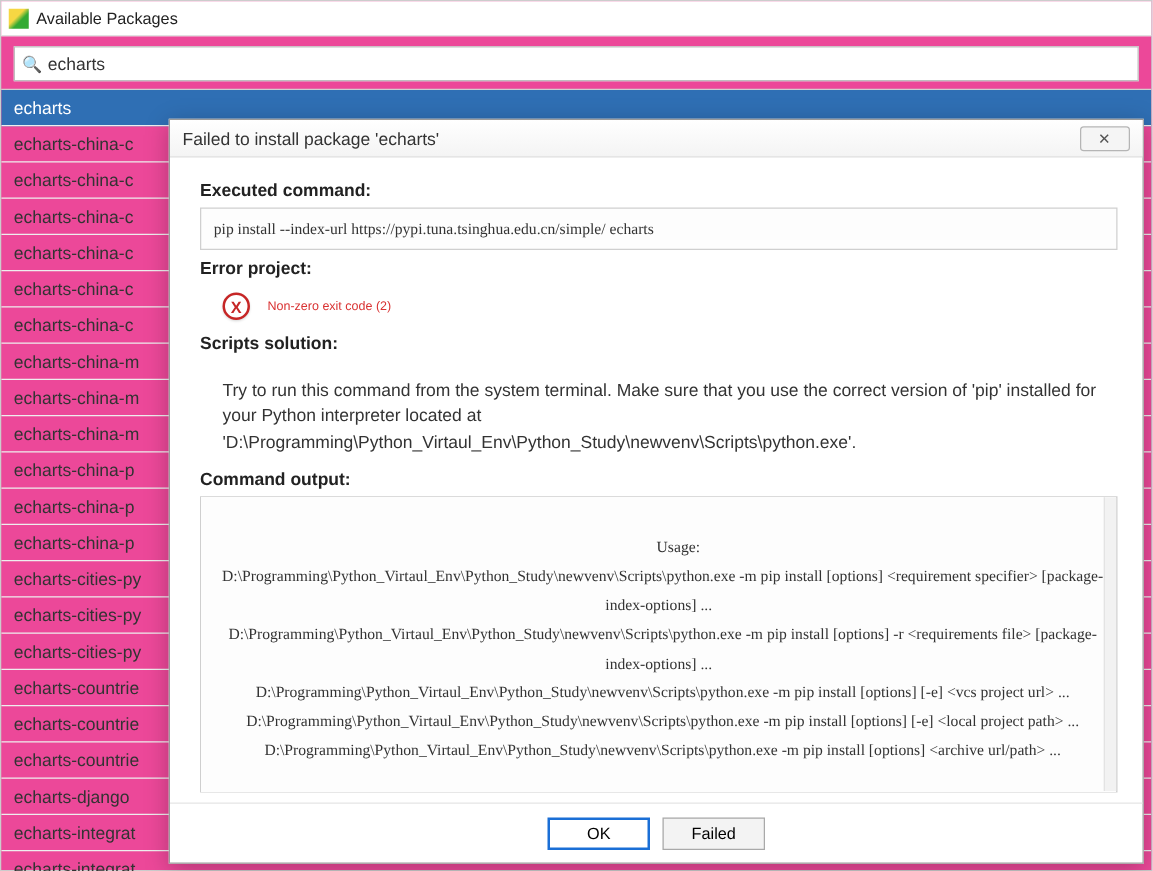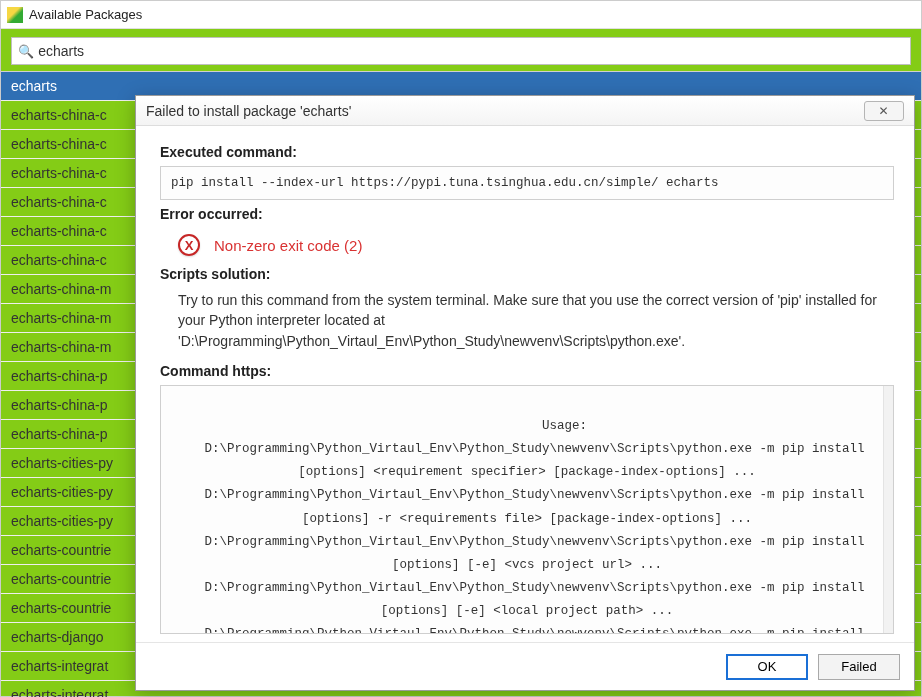--- a/index.html
+++ b/index.html
@@ -6,21 +6,21 @@
   body {
     font-family: "Segoe UI", Tahoma, sans-serif;
     font-size: 13px;
     background: #f0f0f0;
     width: 922px;
     height: 697px;
     overflow: hidden;
     position: relative;
   }
   .main-window {
-    background: #84cc16;
+    background: #ec4899;
     width: 922px;
     height: 697px;
     border: 1px solid #ccc;
     position: relative;
   }
   .titlebar {
     height: 28px;
     display: flex;
     align-items: center;
     padding: 0 6px;
@@ -110,21 +110,21 @@
   }
   .section-label {
     font-size: 14px;
     color: #222;
     margin: 6px 0 6px 0;
     font-weight: bold;
   }
   .cmd-box, .output-box {
     border: 1px solid #cfcfcf;
     background: #fdfdfd;
-    font-family: Liberation Mono, monospace;
+    font-family: Liberation Serif, serif;
     font-size: 12.5px;
     color: #333;
     padding: 6px 10px;
     white-space: pre-wrap;
     word-break: break-word;
   }
   .cmd-box { line-height: 1.6; }
   .error-row {
     display:flex; align-items:center;
     padding: 6px 0 4px 18px;
@@ -132,47 +132,48 @@
   .err-icon {
     width: 22px; height:22px; border-radius:50%;
     border: 2px solid #c62626;
     background:#fff;
     color:#c62626; font-weight:bold;
     display:flex;align-items:center;justify-content:center;
     font-size:13px;
     margin-right:14px;
     box-shadow: 0 1px 2px rgba(0,0,0,.15);
   }
-  .err-text { color:#d93232; font-size:15px; }
+  .err-text { color:#d93232; font-size:10px; }
   .solution-text {
     font-size: 14px;
     color: #333;
     padding: 2px 4px 6px 18px;
     line-height: 1.45;
+    margin-top: 12px;
   }
   .output-wrap {
     flex:1;
     display:flex;
     flex-direction:column;
     min-height:0;
   }
   .output-box {
     flex:1;
     overflow:auto;
     line-height:1.85;
     position:relative;
     text-align:center;
   }
   .out-scroll-shadow {
     position:absolute; right:0; top:0; bottom:0; width:10px;
     background:#f2f2f2; border-left:1px solid #e3e3e3;
   }
   .dlg-buttons {
     height: 48px;
-    display:flex; align-items:center; justify-content:flex-end;
+    display:flex; align-items:center; justify-content:center;
     gap: 10px;
     padding: 0 14px;
     border-top: 1px solid #e5e5e5;
   }
   .btn {
     min-width: 82px;
     height: 26px;
     border: 1px solid #a9a9a9;
     background: #f3f3f3;
     font-size: 13px;
@@ -230,31 +231,31 @@
       <span class="dlg-title">Failed to install package 'echarts'</span>
       <div class="dlg-close">
         <span>✕</span>
       </div>
     </div>
     <div class="dlg-body">
 
       <div class="section-label">Executed command:</div>
       <div class="cmd-box">pip install --index-url https://pypi.tuna.tsinghua.edu.cn/simple/ echarts</div>
 
-      <div class="section-label">Error occurred:</div>
+      <div class="section-label">Error project:</div>
       <div class="error-row">
         <span class="err-icon">X</span>
         <span class="err-text">Non-zero exit code (2)</span>
       </div>
 
       <div class="section-label">Scripts solution:</div>
       <div class="solution-text">Try to run this command from the system terminal. Make sure that you use the correct version of 'pip' installed for your Python interpreter located at 'D:\Programming\Python_Virtaul_Env\Python_Study\newvenv\Scripts\python.exe'.</div>
 
       <div class="output-wrap">
-        <div class="section-label">Command https:</div>
+        <div class="section-label">Command output:</div>
         <div class="output-box">
           <span>Usage:
   D:\Programming\Python_Virtaul_Env\Python_Study\newvenv\Scripts\python.exe -m pip install [options] &lt;requirement specifier&gt; [package-index-options] ...
   D:\Programming\Python_Virtaul_Env\Python_Study\newvenv\Scripts\python.exe -m pip install [options] -r &lt;requirements file&gt; [package-index-options] ...
   D:\Programming\Python_Virtaul_Env\Python_Study\newvenv\Scripts\python.exe -m pip install [options] [-e] &lt;vcs project url&gt; ...
   D:\Programming\Python_Virtaul_Env\Python_Study\newvenv\Scripts\python.exe -m pip install [options] [-e] &lt;local project path&gt; ...
   D:\Programming\Python_Virtaul_Env\Python_Study\newvenv\Scripts\python.exe -m pip install [options] &lt;archive url/path&gt; ...
 </span>
           <div class="out-scroll-shadow"></div>
         </div>

